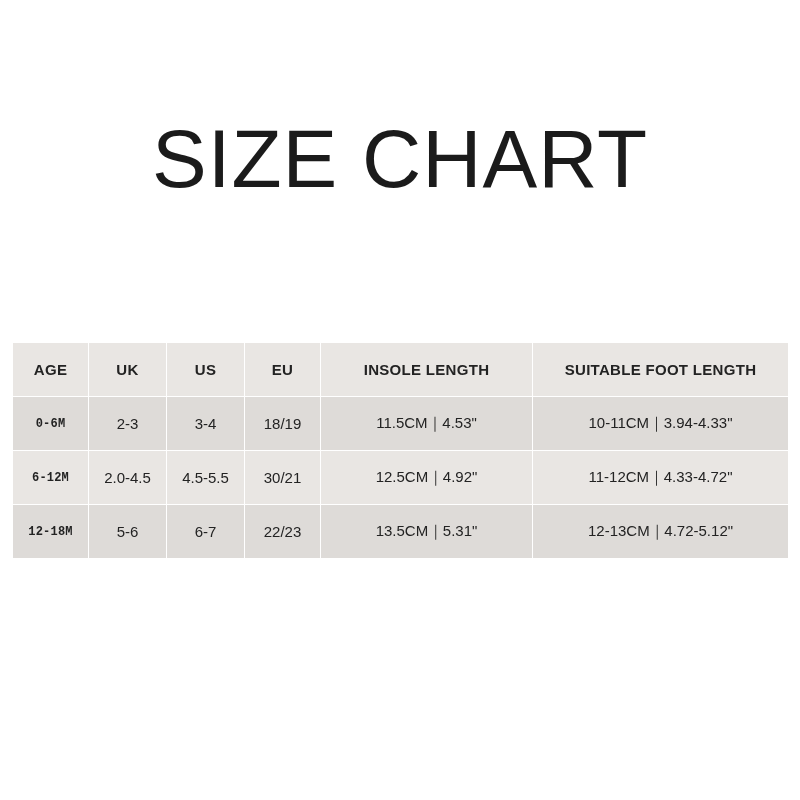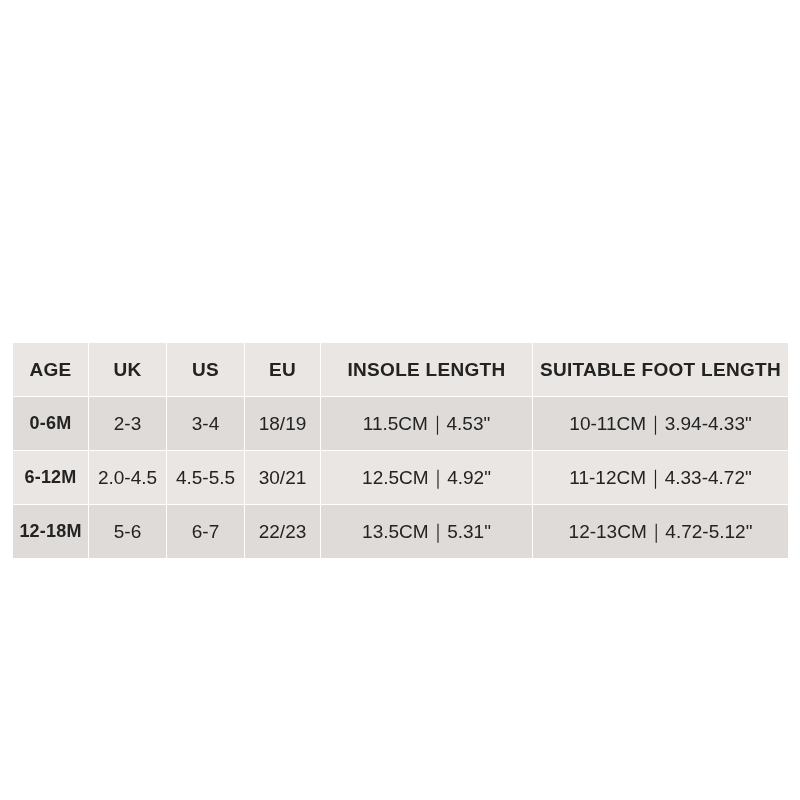--- a/index.html
+++ b/index.html
@@ -44,54 +44,56 @@
     width: 776px;
     table-layout: fixed;
   }
   table.size-chart td,
   table.size-chart th {
     border: 1px solid #ffffff;
     text-align: center;
     vertical-align: middle;
     padding: 0;
     height: 53px;
-    font-size: 19px;
+    font-size: 15px;
     color: #232323;
     font-family: "Liberation Sans", sans-serif;
   }
   thead th {
     background: #e9e6e3;
     font-weight: bold;
     font-size: 14px;
     letter-spacing: 0.3px;
     height: 54px;
   }
   tbody tr:nth-child(odd) td {
     background: #dedbd8;
   }
   tbody tr:nth-child(even) td {
     background: #e9e6e3;
   }
   tbody td.age-cell {
     font-weight: bold;
-    font-size: 18px;
+    font-size: 12px;
     letter-spacing: 0.2px;
+    font-family: Liberation Mono, monospace;
   }
   col.c-age { width: 76px; }
   col.c-uk { width: 78px; }
   col.c-us { width: 78px; }
   col.c-eu { width: 76px; }
   col.c-insole { width: 212px; }
   col.c-foot { width: 256px; }
 </style>
 </head>
 <body>
 
 <div class="page">
 
+  <div class="title">SIZE CHART</div>
 
   <div class="table-wrap">
     <table class="size-chart">
       <colgroup>
         <col class="c-age">
         <col class="c-uk">
         <col class="c-us">
         <col class="c-eu">
         <col class="c-insole">
         <col class="c-foot">

